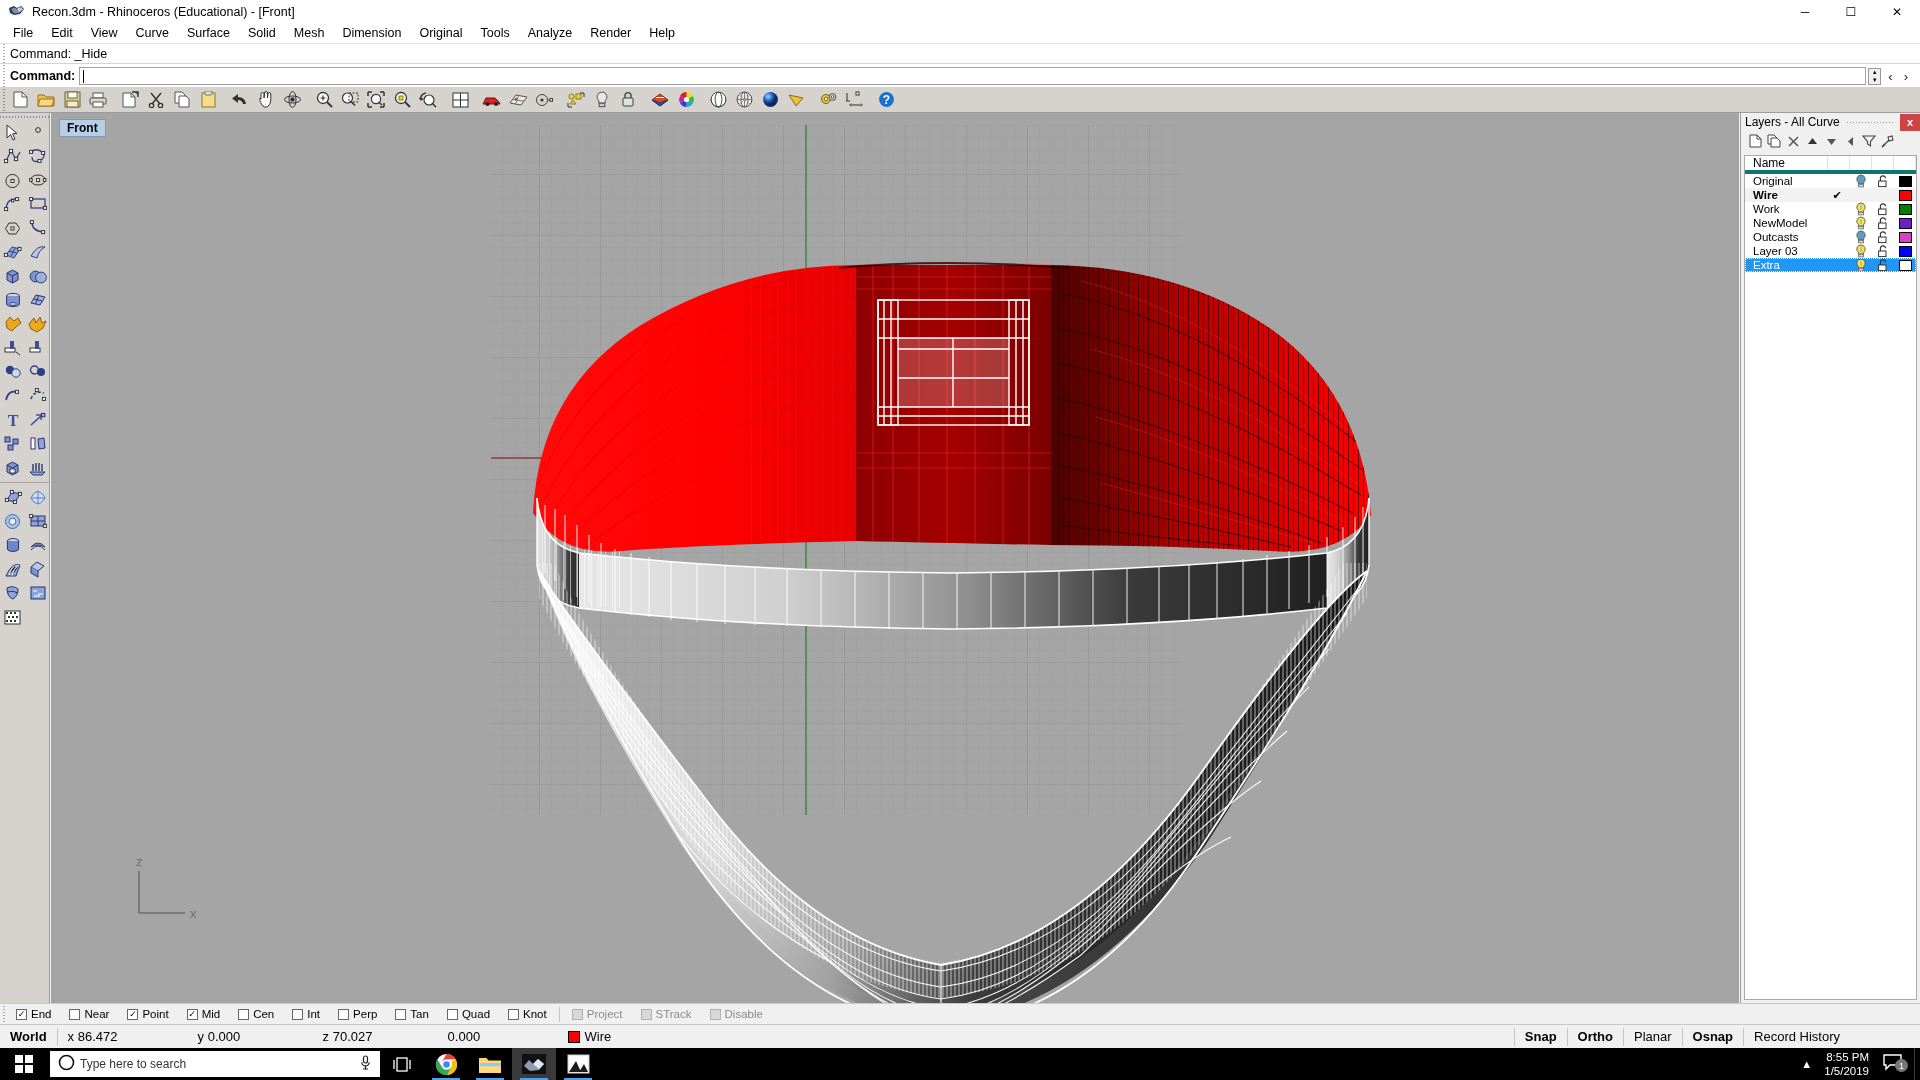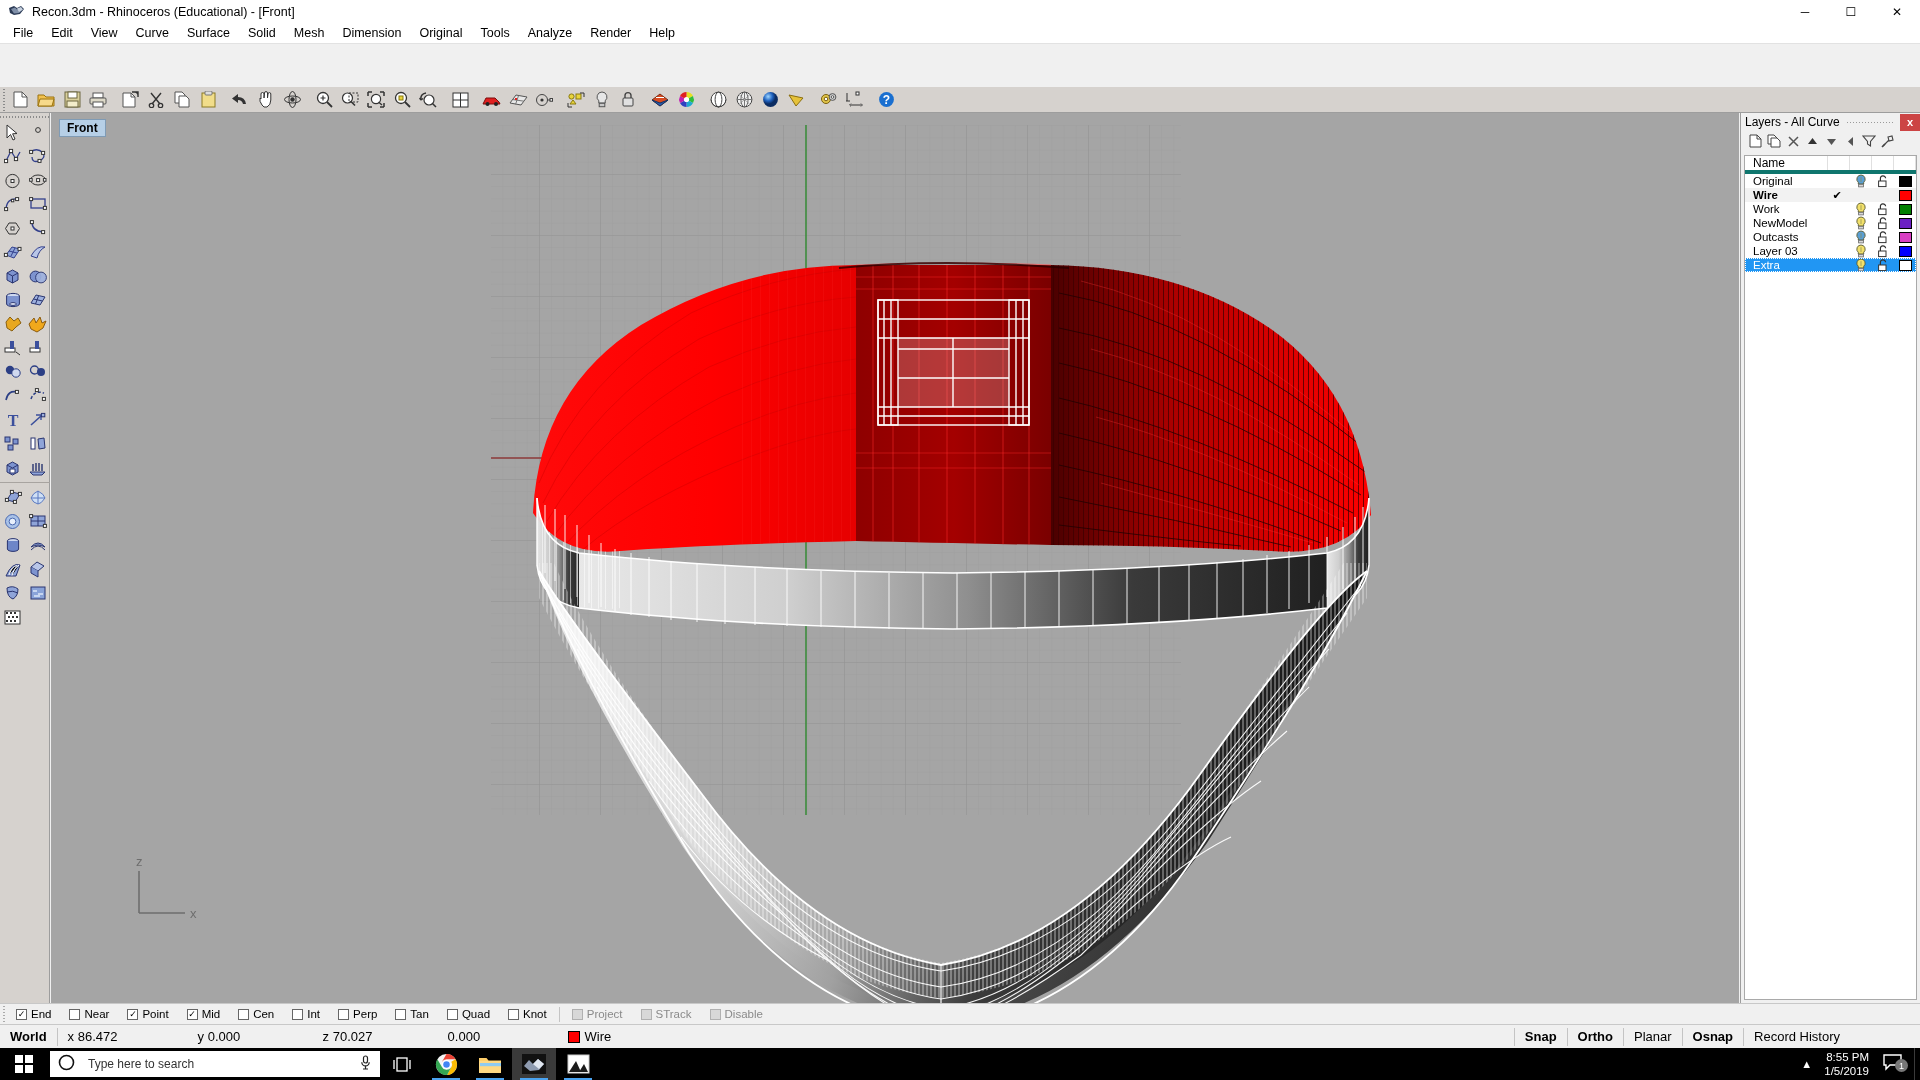--- a/index.html
+++ b/index.html
@@ -152,21 +152,21 @@
   .st-layerswatch{ width:12px; height:12px; background:#ff0000;
     border:1px solid #000; margin-right:5px; }
 
   
   .taskbar{ position:absolute; left:0; top:1048px; width:1920px; height:32px;
     background:#000000; display:flex; align-items:center; }
   .tb-start{ width:48px; height:32px; display:flex; align-items:center;
     justify-content:center; cursor:default; }
   .tb-search{ width:330px; height:26px; background:#ffffff; margin-left:2px;
     display:flex; align-items:center; padding:0 8px; cursor:text; }
-  .tb-search .ph{ font-size:12px; color:#333; margin-left:13px; flex:1; }
+  .tb-search .ph{ font-size:12px; color:#333; margin-left:5px; flex:1; }
   .tb-taskview{ width:44px; height:32px; display:flex; align-items:center;
     justify-content:center; cursor:default; }
   .tb-app{ width:44px; height:32px; display:flex; align-items:center;
     justify-content:center; position:relative; cursor:default; }
   .tb-app.active{ background:#3a3a3a; }
   .tb-app .underline{ position:absolute; bottom:0; left:8px; width:28px;
     height:2px; background:#4aa3f0; }
   .tray{ position:absolute; right:0; top:0; height:32px; display:flex;
     align-items:center; }
   .tray-arrow{ padding:0 12px; color:#fff; font-size:11px; cursor:default; }
@@ -208,20 +208,43 @@
       <div class="menu-item">Solid</div>
       <div class="menu-item">Mesh</div>
       <div class="menu-item">Dimension</div>
       <div class="menu-item">Original</div>
       <div class="menu-item">Tools</div>
       <div class="menu-item">Analyze</div>
       <div class="menu-item">Render</div>
       <div class="menu-item">Help</div>
     </div>
 
+  <div class="cmdarea">
+    <div class="cmdhist">
+      <div class="cmdgrip"></div>
+      <div class="cmdhist-text">Command: _Hide</div>
+    </div>
+    <div class="cmdhr"></div>
+    <div class="cmdline">
+      <div class="cmdline-grip"></div>
+      <div class="cmdline-label">Command:</div>
+      <div class="cmdline-input">
+        <span></span>
+          <span class="caret"></span>
+      </div>
+      <div class="cmd-nav">
+        <div class="spinbox">
+          <div class="spin-h">▲</div>
+          <div class="spin-h">▼</div>
+        </div>
+        <div class="navarrow">‹</div>
+        <div class="navarrow">›</div>
+      </div>
+    </div>
+  </div>
 
   <div class="maintoolbar" id="maintoolbar">
     <div class="mt-grip"></div>
   <div class="tb-btn" title="New">
         <svg width="17" height="17" viewBox="0 0 17 17">
           <path d="M2 1 H10 L15 6 V16 H2 Z" fill="#fff" stroke="#555" stroke-width="1"></path>
           <path d="M10 1 V6 H15" fill="none" stroke="#555"></path>
         </svg>
       </div>
       <div class="tb-btn" title="Open">

